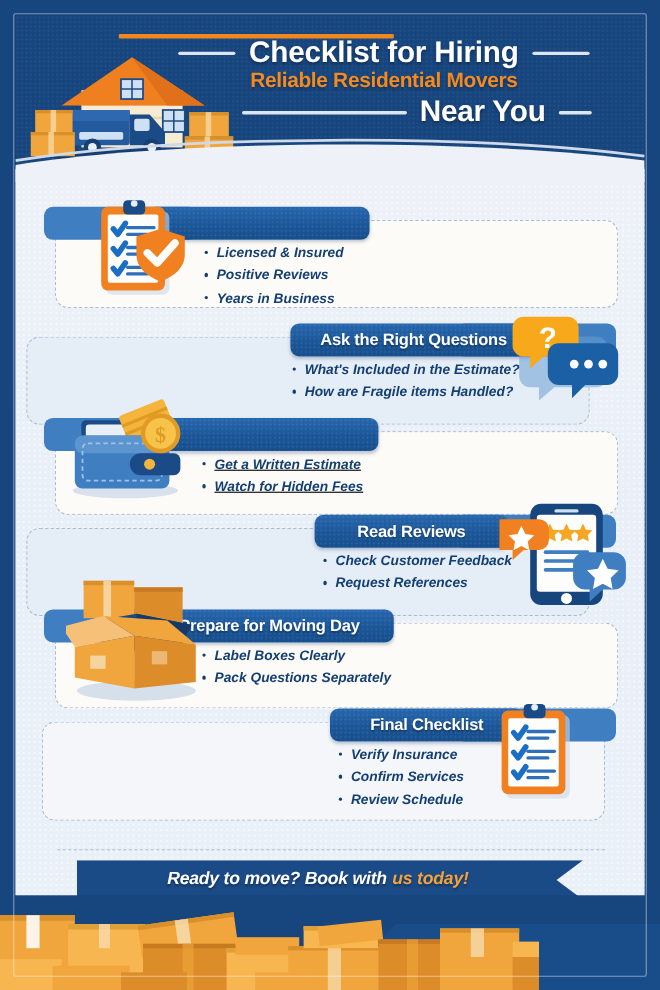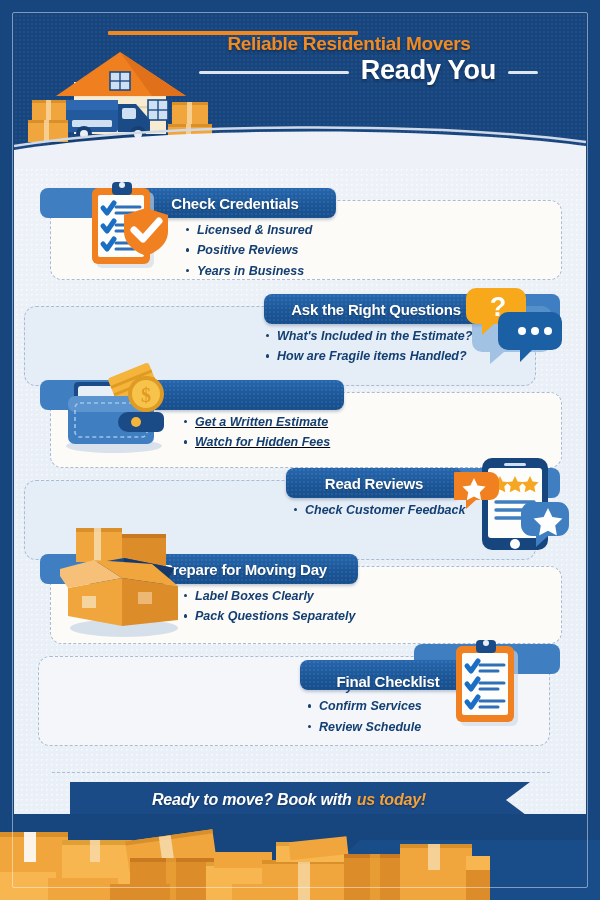--- a/index.html
+++ b/index.html
@@ -88,23 +88,26 @@
 </style>
 </head>
 <body>
 
 <div class="poster">
 
   <div class="header">
     <div class="header-noise"></div>
 
     <div class="title-wrap">
+      <div class="tline t1">
+        <span class="rule r-l"></span><span>Checklist for Hiring</span><span class="rule r-r"></span>
+      </div>
       <div class="tline t2">Reliable Residential Movers</div>
       <div class="tline t3">
-        <span class="rule r-long"></span><span>Ready You</span><span class="rule r-short"></span>
+        <span class="rule r-long"></span><span>Near You</span><span class="rule r-short"></span>
       </div>
     </div>
 
     <svg class="header-art" viewBox="0 0 210 112">
       <ellipse cx="108" cy="104" rx="86" ry="7" fill="#0f3867" opacity=".55"></ellipse>
 
       <rect x="48" y="44" width="92" height="52" fill="#f7ecd2"></rect>
       <rect x="48" y="56" width="92" height="2.4" fill="#e6d6b4"></rect>
       <rect x="48" y="68" width="92" height="2.4" fill="#e6d6b4"></rect>
       <rect x="48" y="80" width="92" height="2.4" fill="#e6d6b4"></rect>
@@ -155,21 +158,20 @@
     <div class="body-noise"></div>
   </div>
 
   <div class="sections">
 
     <div class="section">
       <div class="card cream" style="left:36px;top:40px;width:510px;height:78px;"></div>
       <div class="barlight" style="left:26px;top:28px;width:140px;"></div>
       <div class="pill" style="left:120px;top:28px;width:202px;justify-content:center;">
         <div class="pill-noise"></div>
-        <span class="pill-label">Check Credentials</span>
       </div>
       <ul class="bullets" style="left:170px;top:60px;">
         <li>Licensed &amp; Insured</li>
         <li>Positive Reviews</li>
         <li>Years in Business</li>
       </ul>
       <svg class="icon-art" style="left:62px;top:18px;width:100px;height:100px;" viewBox="0 0 100 100">
         <rect x="20" y="14" width="58" height="76" rx="6" fill="#cfd9e6" opacity=".6"></rect>
         <rect x="16" y="10" width="58" height="76" rx="6" fill="#f08020"></rect>
         <rect x="22" y="17" width="46" height="62" rx="2" fill="#fdfdfb"></rect>
@@ -247,20 +249,21 @@
 
     <div class="section">
       <div class="card bluish" style="left:10px;top:320px;width:510px;height:78px;"></div>
       <div class="barlight" style="left:400px;top:308px;width:146px;"></div>
       <div class="pill" style="left:272px;top:308px;width:176px;justify-content:center;">
         <div class="pill-noise"></div>
         <span class="pill-label">Read Reviews</span>
       </div>
       <ul class="bullets" style="left:278px;top:340px;">
         <li>Check Customer Feedback</li>
+        <li>Request References</li>
       </ul>
       <svg class="icon-art" style="left:440px;top:292px;width:120px;height:108px;" viewBox="0 0 120 108">
         <rect x="28" y="6" width="66" height="92" rx="10" fill="#17457e"></rect>
         <rect x="34" y="16" width="54" height="70" rx="3" fill="#fdfdfb"></rect>
         <rect x="50" y="11" width="22" height="3" rx="1.5" fill="#cfe0f2"></rect>
         <circle cx="61" cy="92" r="5" fill="#fdfdfb"></circle>
         <g fill="#f5a623">
           <polygon points="46,24 48.6,29.4 54.6,30.2 50.3,34.4 51.3,40.3 46,37.5 40.7,40.3 41.7,34.4 37.4,30.2 43.4,29.4"></polygon>
           <polygon points="61,24 63.6,29.4 69.6,30.2 65.3,34.4 66.3,40.3 61,37.5 55.7,40.3 56.7,34.4 52.4,30.2 58.4,29.4"></polygon>
           <polygon points="76,24 78.6,29.4 84.6,30.2 80.3,34.4 81.3,40.3 76,37.5 70.7,40.3 71.7,34.4 67.4,30.2 73.4,29.4"></polygon>
@@ -302,21 +305,21 @@
         <polygon points="8,72 62,62 34,44 -4,54" fill="#f7c079"></polygon>
         <polygon points="62,62 118,70 92,48 34,44" fill="#f0a63c"></polygon>
         <rect x="22" y="80" width="14" height="12" fill="#f7dcae" opacity=".85"></rect>
         <rect x="78" y="76" width="14" height="12" fill="#f7dcae" opacity=".55"></rect>
       </svg>
     </div>
 
     <div class="section">
       <div class="card bluish" style="left:24px;top:496px;width:510px;height:88px;background:#f4f6fa;"></div>
       <div class="barlight" style="left:400px;top:484px;width:146px;"></div>
-      <div class="pill" style="left:286px;top:500px;width:176px;justify-content:center;align-items:flex-end;">
+      <div class="pill" style="left:286px;top:484px;width:176px;justify-content:center;">
         <div class="pill-noise"></div>
         <span class="pill-label">Final Checklist</span>
       </div>
       <ul class="bullets" style="left:292px;top:516px;">
         <li>Verify Insurance</li>
         <li>Confirm Services</li>
         <li>Review Schedule</li>
       </ul>
       <svg class="icon-art" style="left:426px;top:476px;width:100px;height:100px;" viewBox="0 0 100 100">
         <rect x="20" y="14" width="58" height="76" rx="6" fill="#cfd9e6" opacity=".6"></rect>

